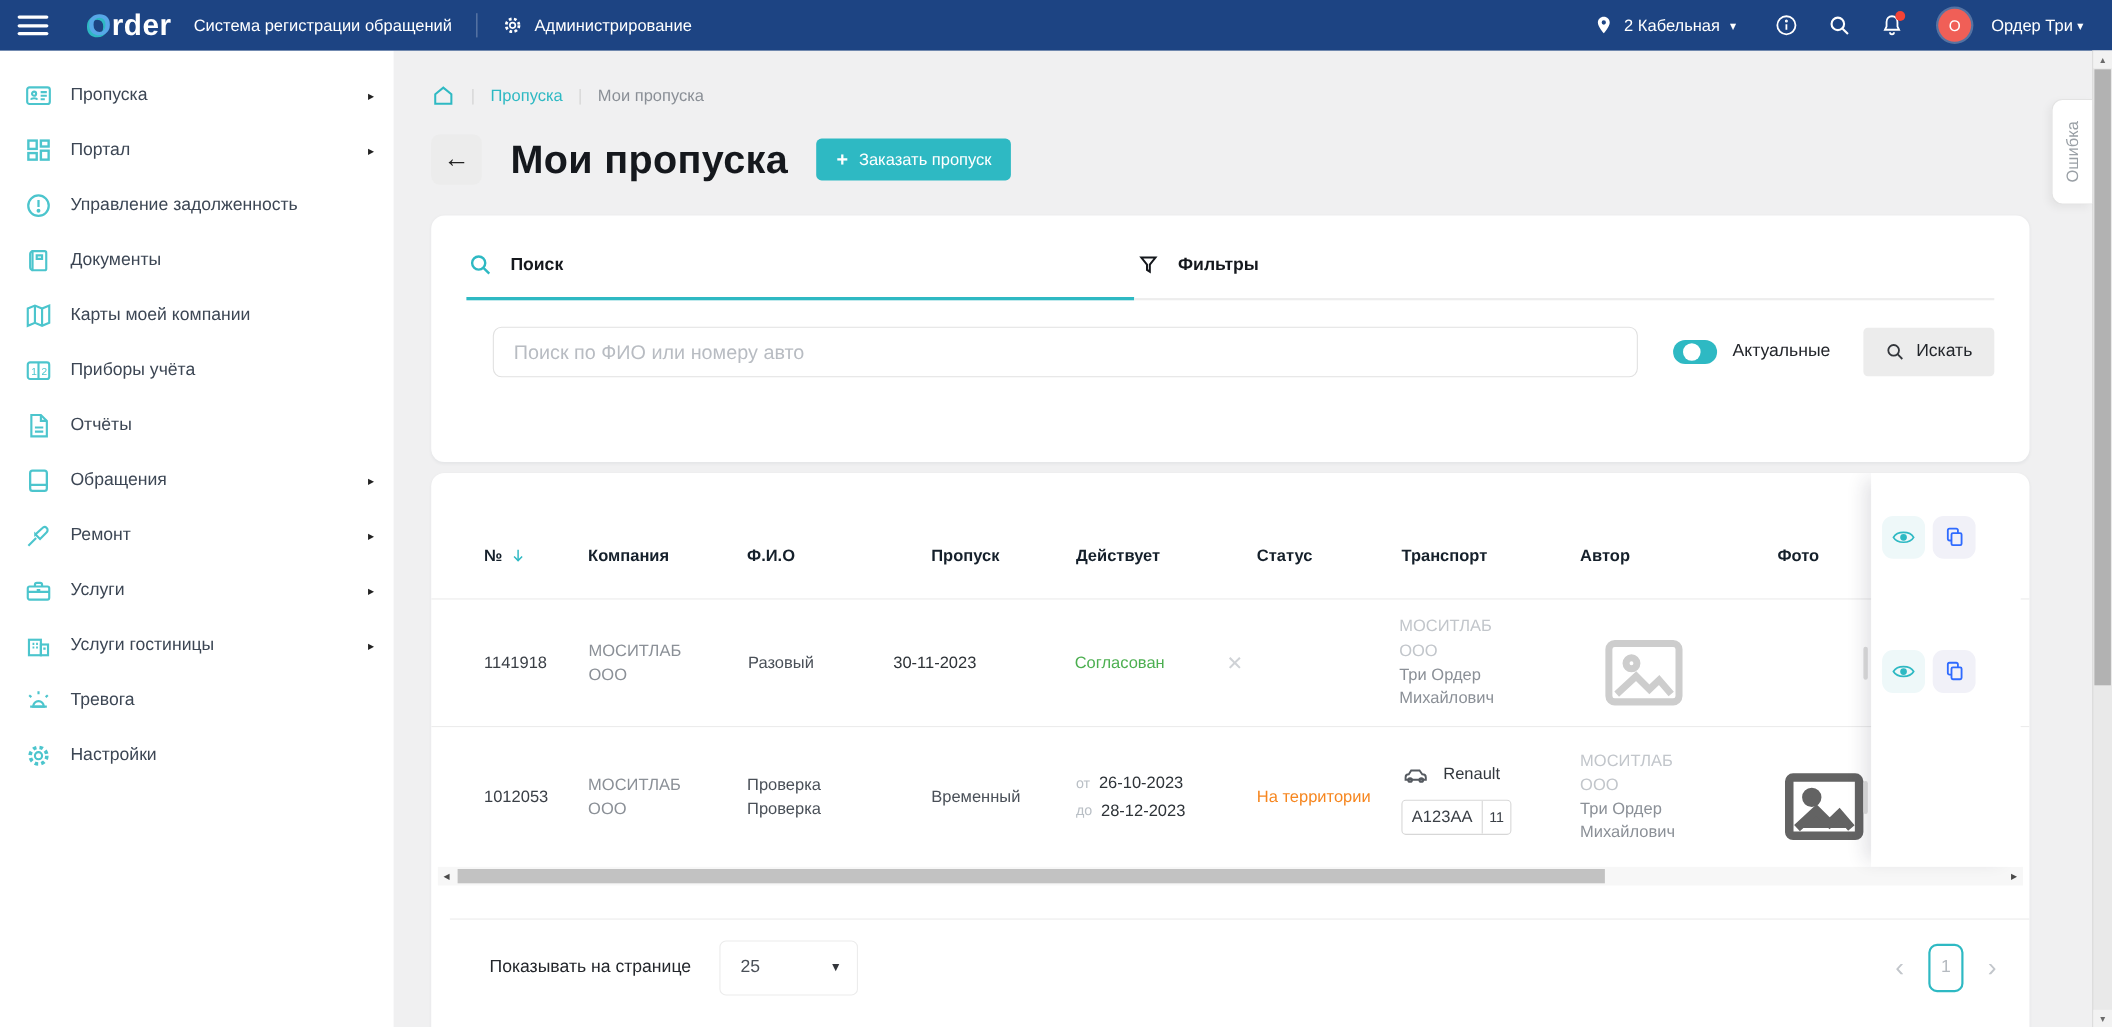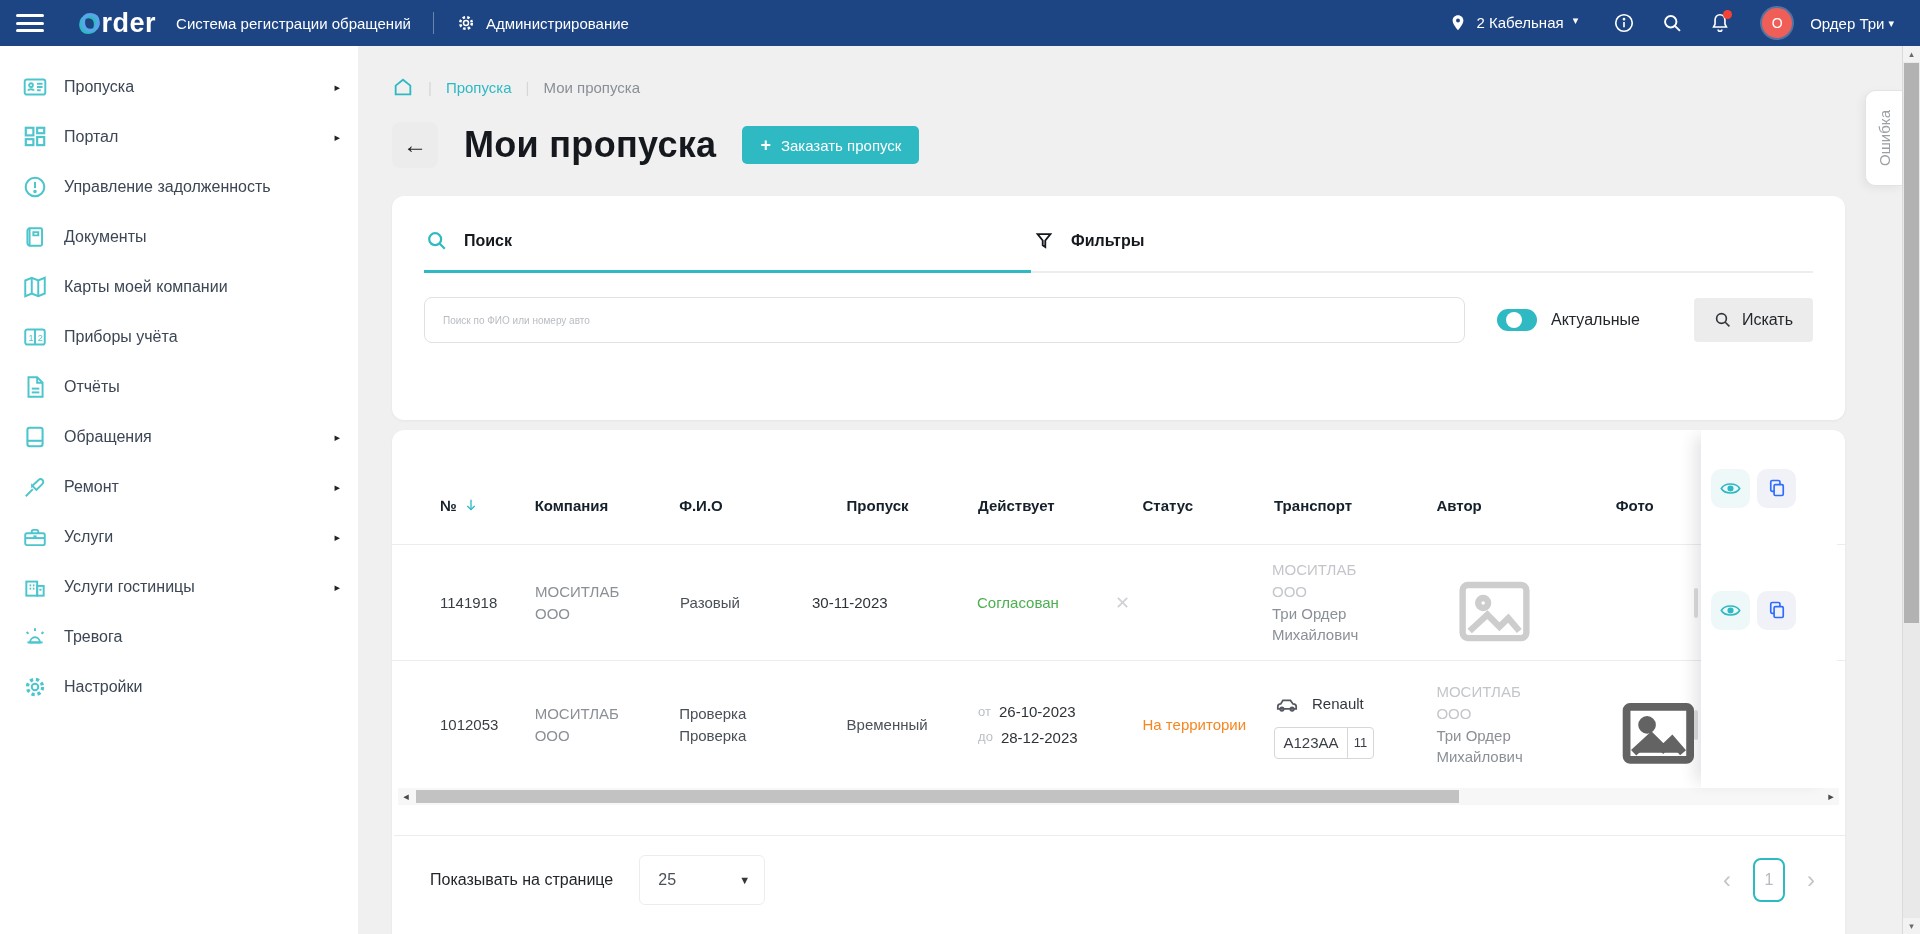--- a/index.html
+++ b/index.html
@@ -11,21 +11,21 @@
   .topbar { position:absolute; top:0; left:0; right:0; height:46px; background:#1d4483;
             display:flex; align-items:center; padding:0 26px 0 16px; z-index:50; }
   .burger { width:28px; height:18px; display:flex; flex-direction:column; justify-content:space-between; cursor:pointer; margin-right:36px; }
   .burger span { display:block; height:3px; background:#fff; border-radius:2px; }
   .logo { font-size:27px; font-weight:bold; color:#fff; letter-spacing:.5px; margin-right:20px; }
   .logo::first-letter { color:#57a7e8; text-shadow:-2px 2px 0 #2eb9c3; }
   .tb-subtitle { color:#fff; font-size:15px; margin-right:22px; }
   .tb-divider { width:1px; height:22px; background:rgba(255,255,255,.35); margin-right:22px; }
   .tb-admin { display:flex; align-items:center; gap:10px; color:#fff; font-size:15px; cursor:pointer; }
   .tb-right { margin-left:auto; display:flex; align-items:center; gap:8px; }
-  .tb-loc { display:flex; gap:9px; color:#fff; font-size:15px; cursor:pointer; margin-right:18px; }
+  .tb-loc { display:flex; align-items:center; gap:9px; color:#fff; font-size:15px; cursor:pointer; margin-right:18px; }
   .caret { font-size:11px; color:#fff; }
   .tb-iconbtn { width:40px; height:40px; display:flex; align-items:center; justify-content:center; cursor:pointer; position:relative; }
   .bell-dot { position:absolute; top:7px; right:8px; width:9px; height:9px; border-radius:50%; background:#f44336; }
   .avatar { width:30px; height:30px; border-radius:50%; background:#f05f57; color:#fff; font-size:14px;
             display:flex; align-items:center; justify-content:center; margin:0 10px 0 14px; box-shadow:0 0 0 2px rgba(255,255,255,.25); }
   .tb-user { color:#fff; font-size:15px; display:flex; align-items:center; gap:4px; cursor:pointer; }
 
   
   .layout { position:absolute; top:46px; left:0; right:0; bottom:0; display:flex; }
   .sidebar { width:358px; background:#fff; padding-top:16px; flex-shrink:0; }
@@ -53,22 +53,22 @@
   .card { background:#fff; border-radius:12px; width:1453px; box-shadow:0 1px 3px rgba(20,30,60,.05); }
   .search-card { margin-top:26px; height:224px; padding:0 32px; }
   .tabs { display:flex; }
   .tab { display:flex; align-items:center; gap:16px; padding:34px 0 18px 2px; cursor:pointer; }
   .tab-search { width:607px; border-bottom:3px solid #2eb9c3; }
   .tab-filters { flex:1; border-bottom:2px solid #ededed; padding-bottom:19px; }
   .tab .t-label { font-size:16px; font-weight:bold; color:#15181d; }
   .tab .t-icon { width:22px; height:22px; }
   .t-icon.teal { color:#2eb9c3; } .t-icon.dark { color:#15181d; }
   .search-row { display:flex; align-items:center; margin-top:24px; }
-  .search-input { width:1041px; height:46px; border:1px solid #e1e1e1; border-radius:8px; padding:0 18px; font-size:10px;
-                  color:#333; outline:none; font-family:"Liberation Sans", sans-serif; }
+  .search-input { width:1041px; height:46px; border:1px solid #e1e1e1; border-radius:8px; padding:0 18px; font-size:18px;
+                  color:#333; outline:none; font-family:"Liberation Sans", sans-serif;margin-left:24px; }
   .search-input::placeholder { color:#b8bcc2; }
   .toggle { width:40px; height:22px; border-radius:11px; background:#2eb9c3; position:relative; margin-left:32px; cursor:pointer; flex-shrink:0; }
   .toggle .knob { position:absolute; top:3px; left:9px; width:16px; height:16px; border-radius:50%; background:#fff; }
   .toggle-label { font-size:16px; color:#23262b; margin-left:14px; }
   .find-btn { margin-left:auto; display:flex; align-items:center; gap:10px; background:#ececec; border:none; border-radius:4px;
               height:44px; padding:4px 20px; font-size:16px; color:#23262b; cursor:pointer; }
   .find-btn .t-icon { width:18px; height:18px; color:#33363b; }
 
   
   .table-card { margin-top:10px; height:600px; padding-top:36px; position:relative; overflow:hidden; }
@@ -112,21 +112,21 @@
   .eye-btn { background:#eef8f9; } .eye-btn .t-icon { width:21px; height:21px; color:#2eb9c3; }
   .copy-btn { background:#f1f1f8; } .copy-btn .t-icon { width:20px; height:20px; color:#2f6bff; }
 
   
   .hscroll { position:absolute; top:358px; left:6px; right:6px; height:17px; display:flex; align-items:center; background:#f7f7f7; }
   .h-arrow { width:16px; text-align:center; font-size:11px; color:#4a4a4a; cursor:pointer; flex-shrink:0; }
   .h-track { flex:1; height:13px; position:relative; }
   .h-thumb { position:absolute; left:2px; top:0; height:13px; width:74%; background:#c2c2c2; cursor:grab; }
 
   
-  .tfoot { position:absolute; top:405px; left:2px; right:0; border-top:1px solid #ececec; height:100px;
+  .tfoot { position:absolute; top:405px; left:17px; right:0; border-top:1px solid #ececec; height:100px;
            display:flex; align-items:center; padding:0 30px 11px 36px; }
   .pp-label { font-size:16px; color:#23262b; }
   .pp-select { margin-left:26px; width:126px; height:50px; border:1px solid #ececec; border-radius:6px;
                display:flex; align-items:center; padding:0 14px 0 18px; cursor:pointer; background:#fff; }
   .pp-value { font-size:16px; color:#4a5058; flex:1; }
   .pp-caret { font-size:11px; color:#33363b; }
   .pager { margin-left:auto; display:flex; align-items:center; gap:22px; }
   .pg-nav { font-size:24px; color:#c2c6cb; cursor:pointer; line-height:1; background:none; border:none; }
   .pg-num { width:32px; height:44px; border:2px solid #2eb9c3; border-radius:8px; background:#fff; color:#b5bac0;
             font-size:16px; display:flex; align-items:center; justify-content:center; cursor:pointer; }

